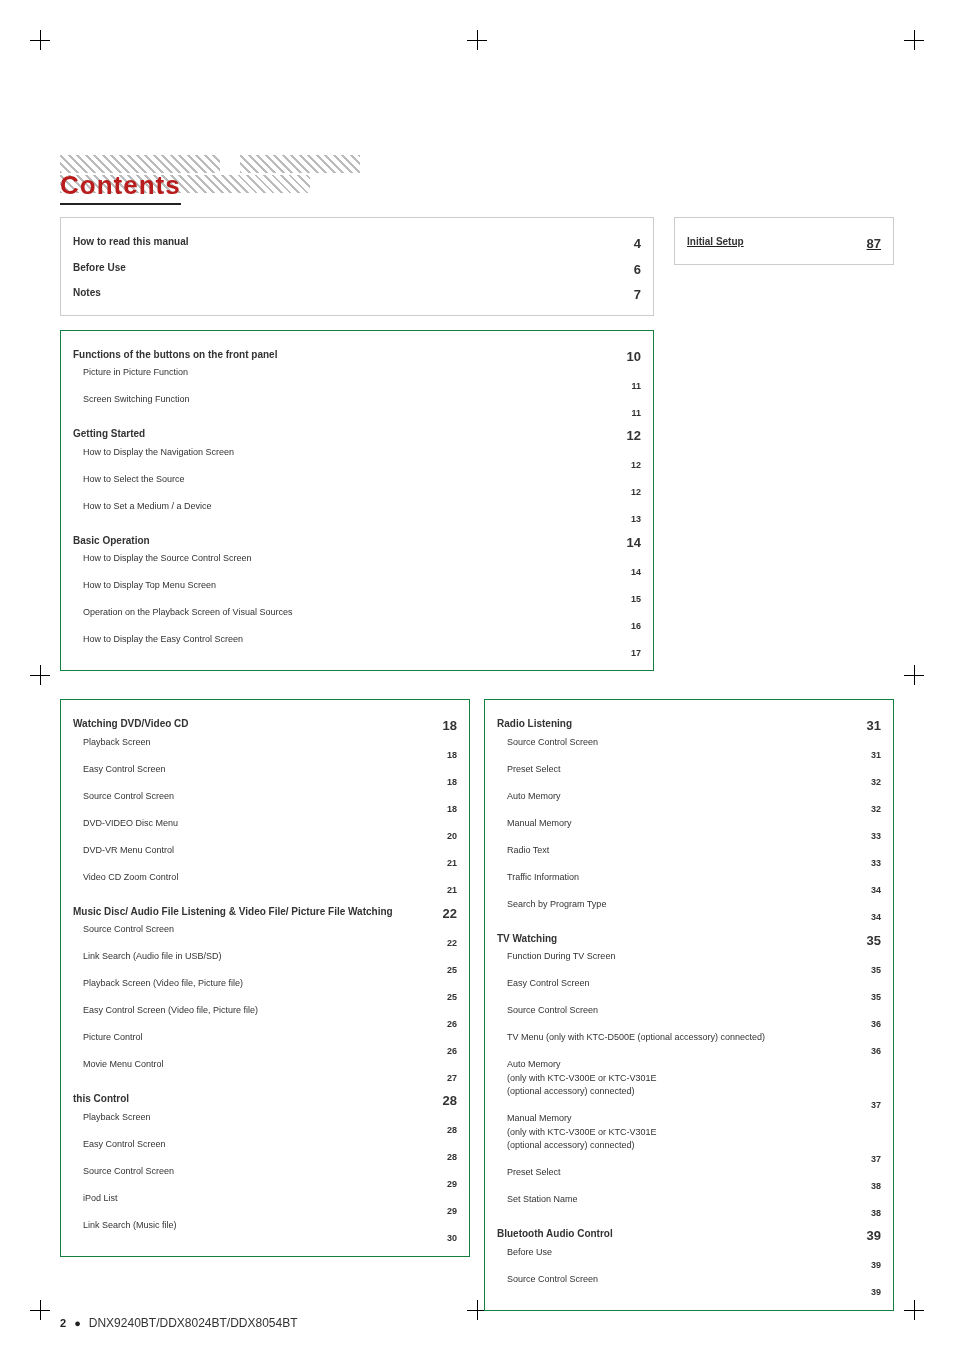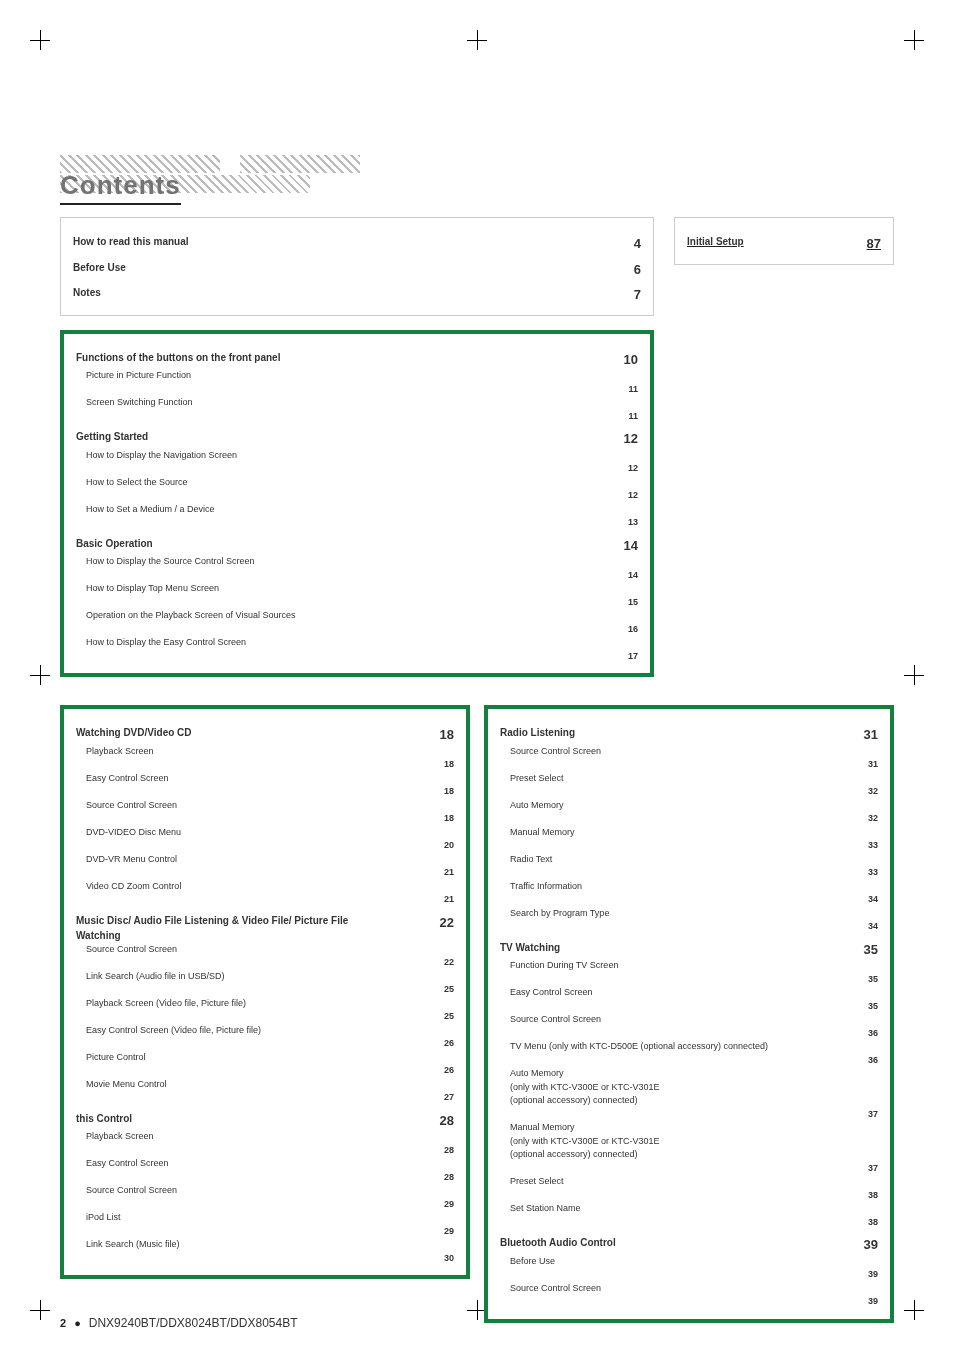--- a/index.html
+++ b/index.html
@@ -72,30 +72,30 @@
     }
 
     
     .title-area {
       position: relative;
       margin-bottom: 12px;
     }
     .title-text {
       font-size: 26px;
       font-weight: bold;
-      color: #737373;
+      color: #b91c1c;
       letter-spacing: 1px;
       display: inline-block;
       border-bottom: 2px solid #222;
       padding-bottom: 2px;
     }
 
     
     .toc-box {
-      border: 4px solid #15803d;
+      border: 1px solid #15803d;
       padding: 10px 12px;
       margin-bottom: 14px;
     }
 
     .toc-entry {
       display: flex;
       justify-content: space-between;
       font-size: 9px;
       line-height: 1.5;
       color: #333;

